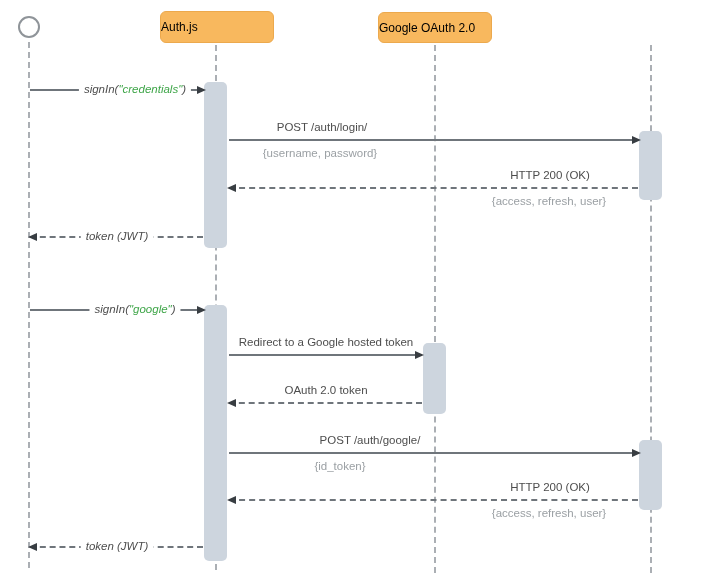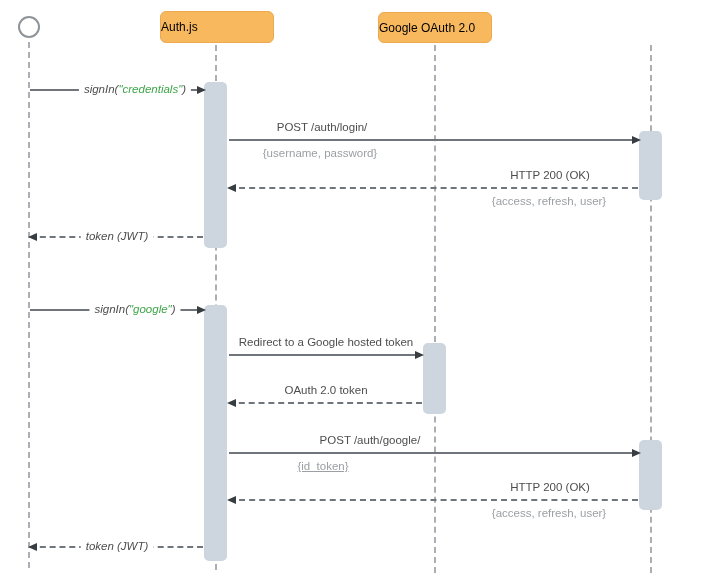--- a/index.html
+++ b/index.html
@@ -136,21 +136,21 @@
   <div class="msg return left" style="left:228px; top:403px; width:195px;">
     <div class="line"></div>
     <div class="arrow"></div>
     <div class="label above" style="left:98px;text-align:right;">OAuth 2.0 token</div>
   </div>
 
   <div class="msg solid right" style="left:228px; top:453px; width:412px;">
     <div class="line"></div>
     <div class="arrow"></div>
     <div class="label above" style="left:94px;margin-left:48px;">POST /auth/google/</div>
-    <div class="params" style="left:95px;text-decoration:underline;">{id_token}</div>
+    <div class="params" style="left:112px;">{id_token}</div>
   </div>
 
   <div class="msg return left" style="left:228px; top:500px; width:411px;">
     <div class="line"></div>
     <div class="arrow"></div>
     <div class="label above" style="left:322px;">HTTP 200 (OK)</div>
     <div class="params" style="left:321px;">{access, refresh, user}</div>
   </div>
 
   <div class="msg return left" style="left:29px; top:547px; width:175px;">

